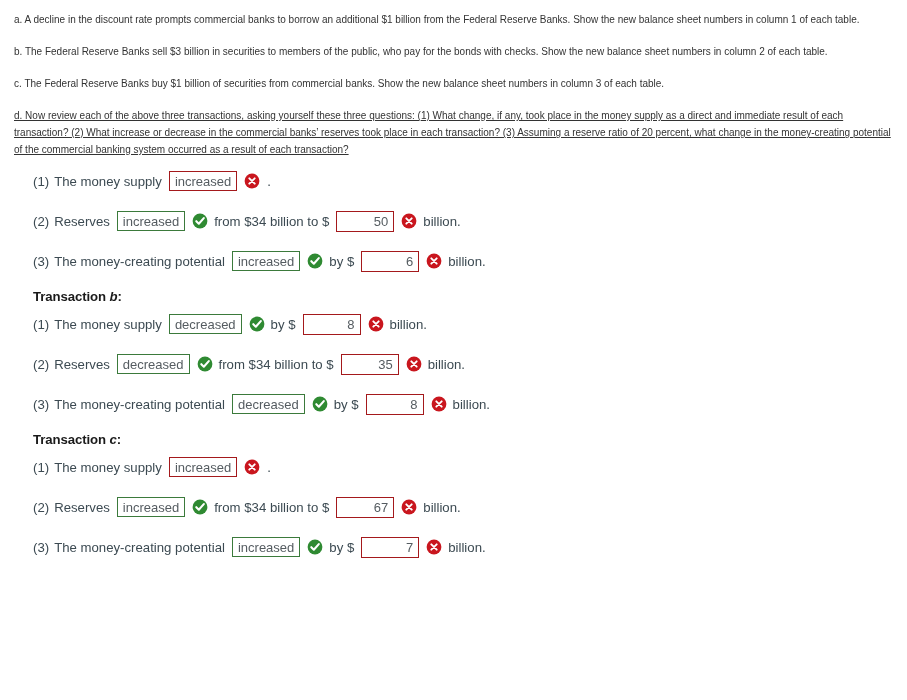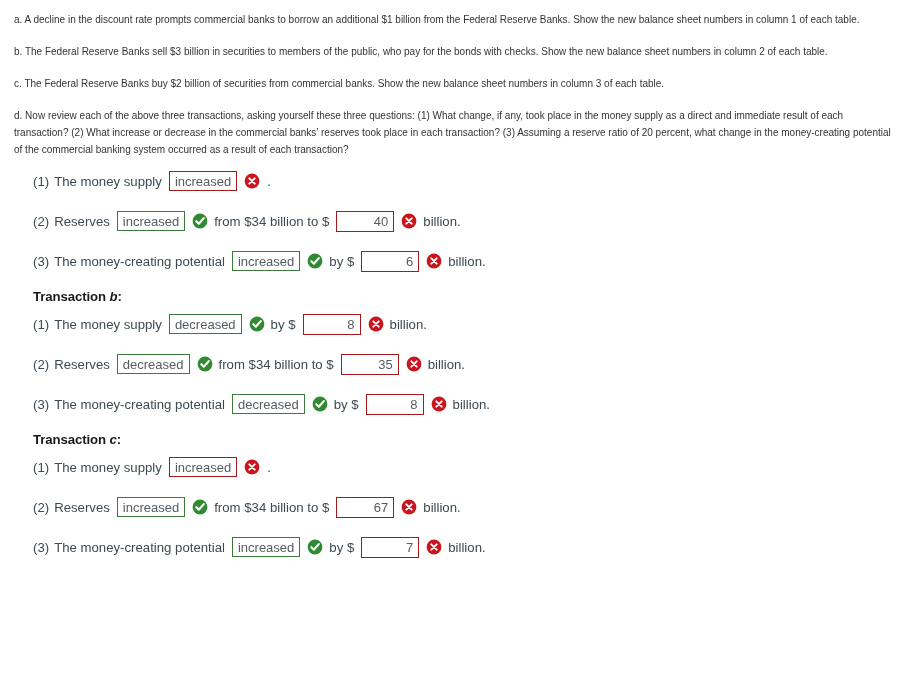--- a/index.html
+++ b/index.html
@@ -23,21 +23,21 @@
   }
 
   
   .prompt {
     font-size: 10px;
     line-height: 17px;
     color: #333333;
     margin: 0 0 15px 0;
     max-width: 880px;
   }
-  .prompt:last-of-type { margin-bottom: 0; }
+  .prompt:last-of-type { margin-bottom: 0; text-decoration: underline; }
 
   
   .answers {
     padding-left: 19px;
     padding-top: 11px;
   }
 
   .txn-heading {
     font-size: 13.2px;
     font-weight: bold;
@@ -114,21 +114,21 @@
   .period { margin-left: 7px; }
 </style>
 </head>
 <body>
 
 <div class="page">
 
   <div>
     <p class="prompt">a. A decline in the discount rate prompts commercial banks to borrow an additional $1 billion from the Federal Reserve Banks. Show the new balance sheet numbers in column 1 of each table.</p>
     <p class="prompt">b. The Federal Reserve Banks sell $3 billion in securities to members of the public, who pay for the bonds with checks. Show the new balance sheet numbers in column 2 of each table.</p>
-    <p class="prompt">c. The Federal Reserve Banks buy $2 billion of securities from commercial banks. Show the new balance sheet numbers in column 3 of each table.</p>
+    <p class="prompt">c. The Federal Reserve Banks buy $1 billion of securities from commercial banks. Show the new balance sheet numbers in column 3 of each table.</p>
     <p class="prompt">d. Now review each of the above three transactions, asking yourself these three questions: (1) What change, if any, took place in the money supply as a direct and immediate result of each transaction? (2) What increase or decrease in the commercial banks’ reserves took place in each transaction? (3) Assuming a reserve ratio of 20 percent, what change in the money-creating potential of the commercial banking system occurred as a result of each transaction?</p>
   </div>
 
   <div class="answers" id="answers-root">
       <div class="txn-group">
         <div class="ans-row">
           <span class="txt">(1)</span>
           <span class="txt" style="margin-left: 5px;">The money supply</span>
           <span class="box wrong" style="margin-left: 7px;">increased</span>
           <span class="icon">
@@ -143,21 +143,21 @@
           <span class="txt">(2)</span>
           <span class="txt" style="margin-left: 5px;">Reserves</span>
           <span class="box right" style="margin-left: 7px;">increased</span>
           <span class="icon">
             <svg viewBox="0 0 16 16">
               <circle cx="8" cy="8" r="7.4" fill="#2f8a32"></circle>
               <path d="M4.3 8.2 L6.8 10.7 L11.8 5.1" stroke="#ffffff" stroke-width="2.1" fill="none" stroke-linecap="round" stroke-linejoin="round"></path>
             </svg>
           </span>
           <span class="txt after">from $34 billion to $</span>
-          <span class="numbox" style="margin-left: 7px;">40</span>
+          <span class="numbox" style="margin-left: 7px;">50</span>
           <span class="icon">
             <svg viewBox="0 0 16 16">
               <circle cx="8" cy="8" r="7.4" fill="#c9161e"></circle>
               <path d="M5.3 5.3 L10.7 10.7 M10.7 5.3 L5.3 10.7" stroke="#ffffff" stroke-width="1.9" fill="none" stroke-linecap="round"></path>
             </svg>
           </span>
           <span class="txt after">billion.</span>
         </div>
         <div class="ans-row">
           <span class="txt">(3)</span>

